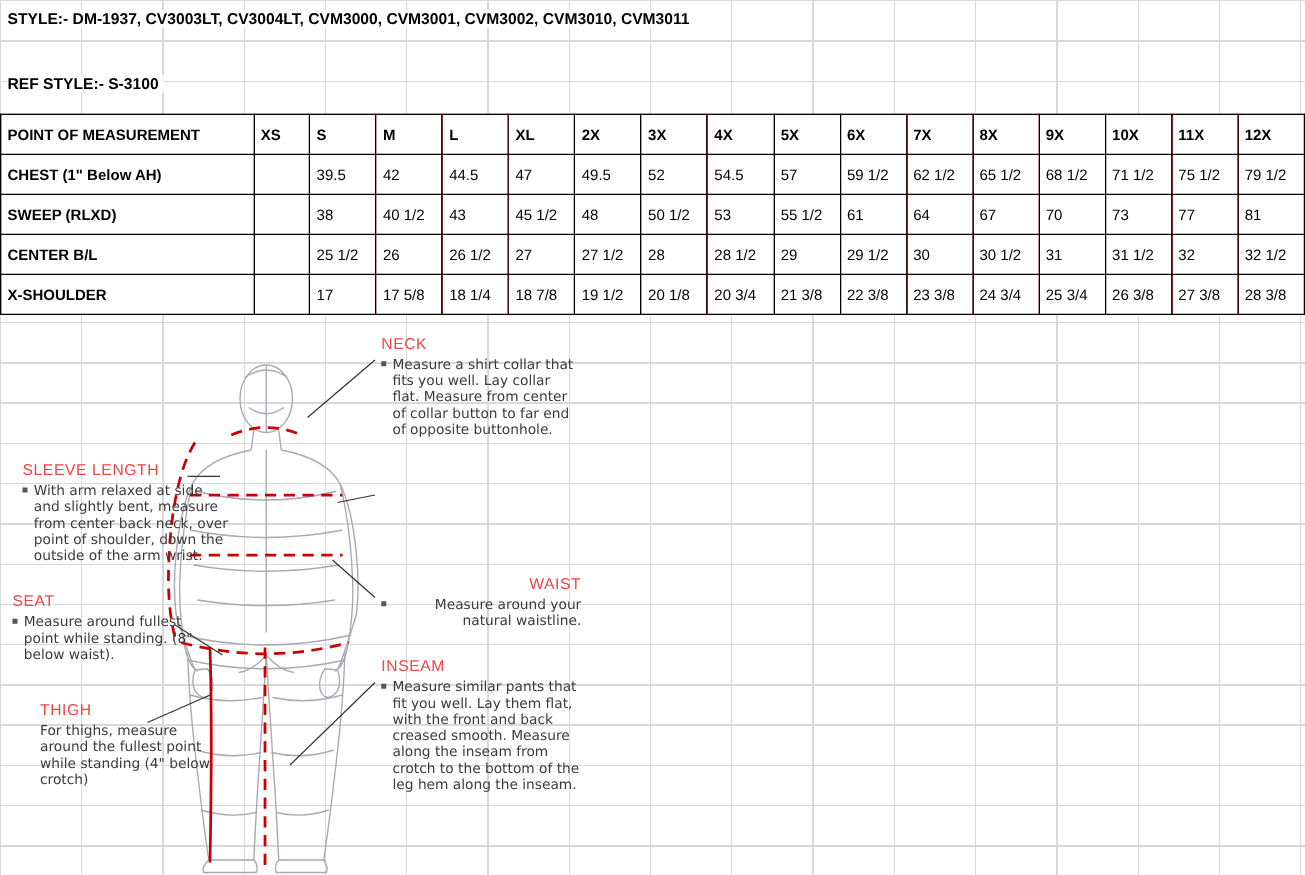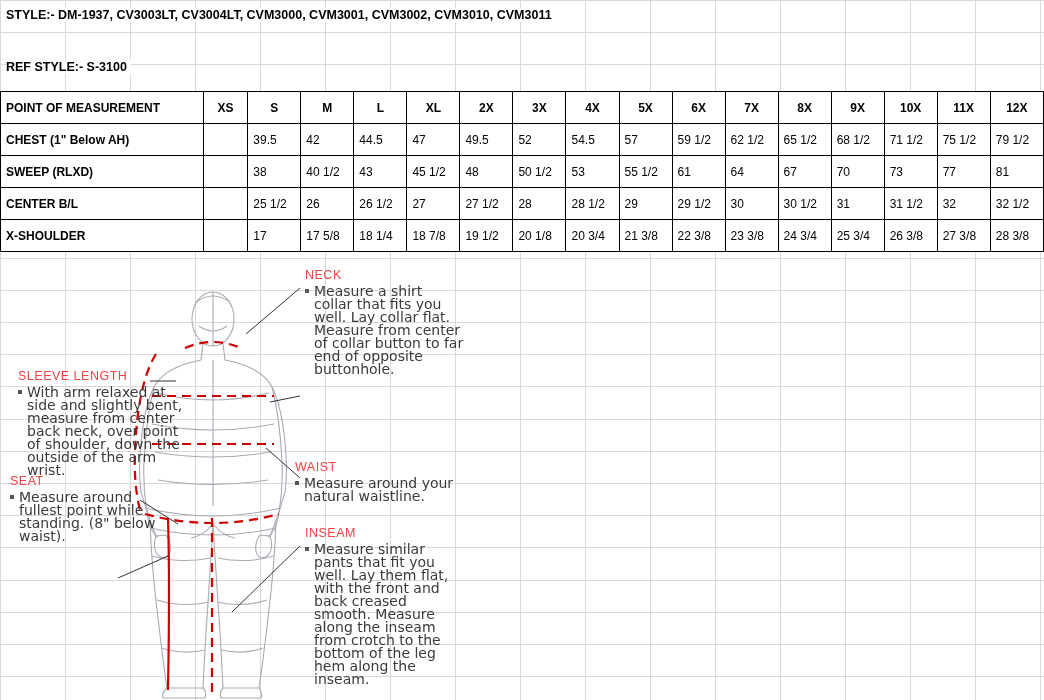--- a/index.html
+++ b/index.html
@@ -64,21 +64,21 @@
     overflow: hidden;
     white-space: nowrap;
   }
   table.meas th.label-head,
   table.meas td.label-cell {
     width: 226px;
     font-weight: bold;
   }
   table.meas th.size-head {
     font-weight: bold;
-    text-align: center;
+    text-align: left;
     width: 50px;
   }
   table.meas td.val {
     width: 50px;
     font-weight: normal;
     text-align: left;
   }
 
   
   .illus {
@@ -96,41 +96,41 @@
     color: #2b2b2b;
   }
   .callout .c-title {
     font-size: 12.5px;
     letter-spacing: 0.5px;
     color: #ef4444;
     margin-bottom: 3px;
     font-family: "Liberation Sans", sans-serif;
   }
   .callout .c-body {
-    font-size: 14px;
+    font-size: 11px;
     line-height: 13px;
     color: #3a3a3a;
     position: relative;
     padding-left: 9px;
   }
   .callout .c-body.bulleted:before {
     content: "";
     position: absolute;
     left: 0;
     top: 4px;
     width: 4px;
     height: 4px;
     background: #555555;
   }
   .callout .c-body.nobullet { padding-left: 9px; }
 
   
   #co-neck      { left: 305px; top: 12px;  width: 160px; }
   #co-chest     { left: 305px; top: 122px; width: 160px; }
-  #co-waist     { left: 295px; top: 204px; width: 160px; }
+  #co-waist     { left: 305px; top: 204px; width: 160px; text-align: right; }
   #co-inseam    { left: 305px; top: 270px; width: 160px; }
   #co-sleeve    { left: 18px;  top: 113px; width: 168px; text-align: left; }
   #co-seat      { left: 10px;  top: 218px; width: 160px; }
   #co-thigh     { left: 32px;  top: 305px; width: 150px; }
   #co-thigh .c-body { padding-left: 0; }
 </style>
 </head>
 <body>
 
 <div class="sheet-grid"></div>
@@ -341,16 +341,20 @@
     <div class="callout" id="co-inseam">
       <div class="c-title">INSEAM</div>
       <div class="c-body bulleted">Measure similar pants that fit you well. Lay them flat, with the front and back creased smooth. Measure along the inseam from crotch to the bottom of the leg hem along the inseam.</div>
     </div>
 
     <div class="callout" id="co-seat">
       <div class="c-title">SEAT</div>
       <div class="c-body bulleted">Measure around fullest point while standing. (8" below waist).</div>
     </div>
 
+    <div class="callout" id="co-thigh">
+      <div class="c-title">THIGH</div>
+      <div class="c-body nobullet">For thighs, measure around the fullest point while standing (4" below crotch)</div>
+    </div>
 
   </div>
 
 </div>
 
 </body></html>

